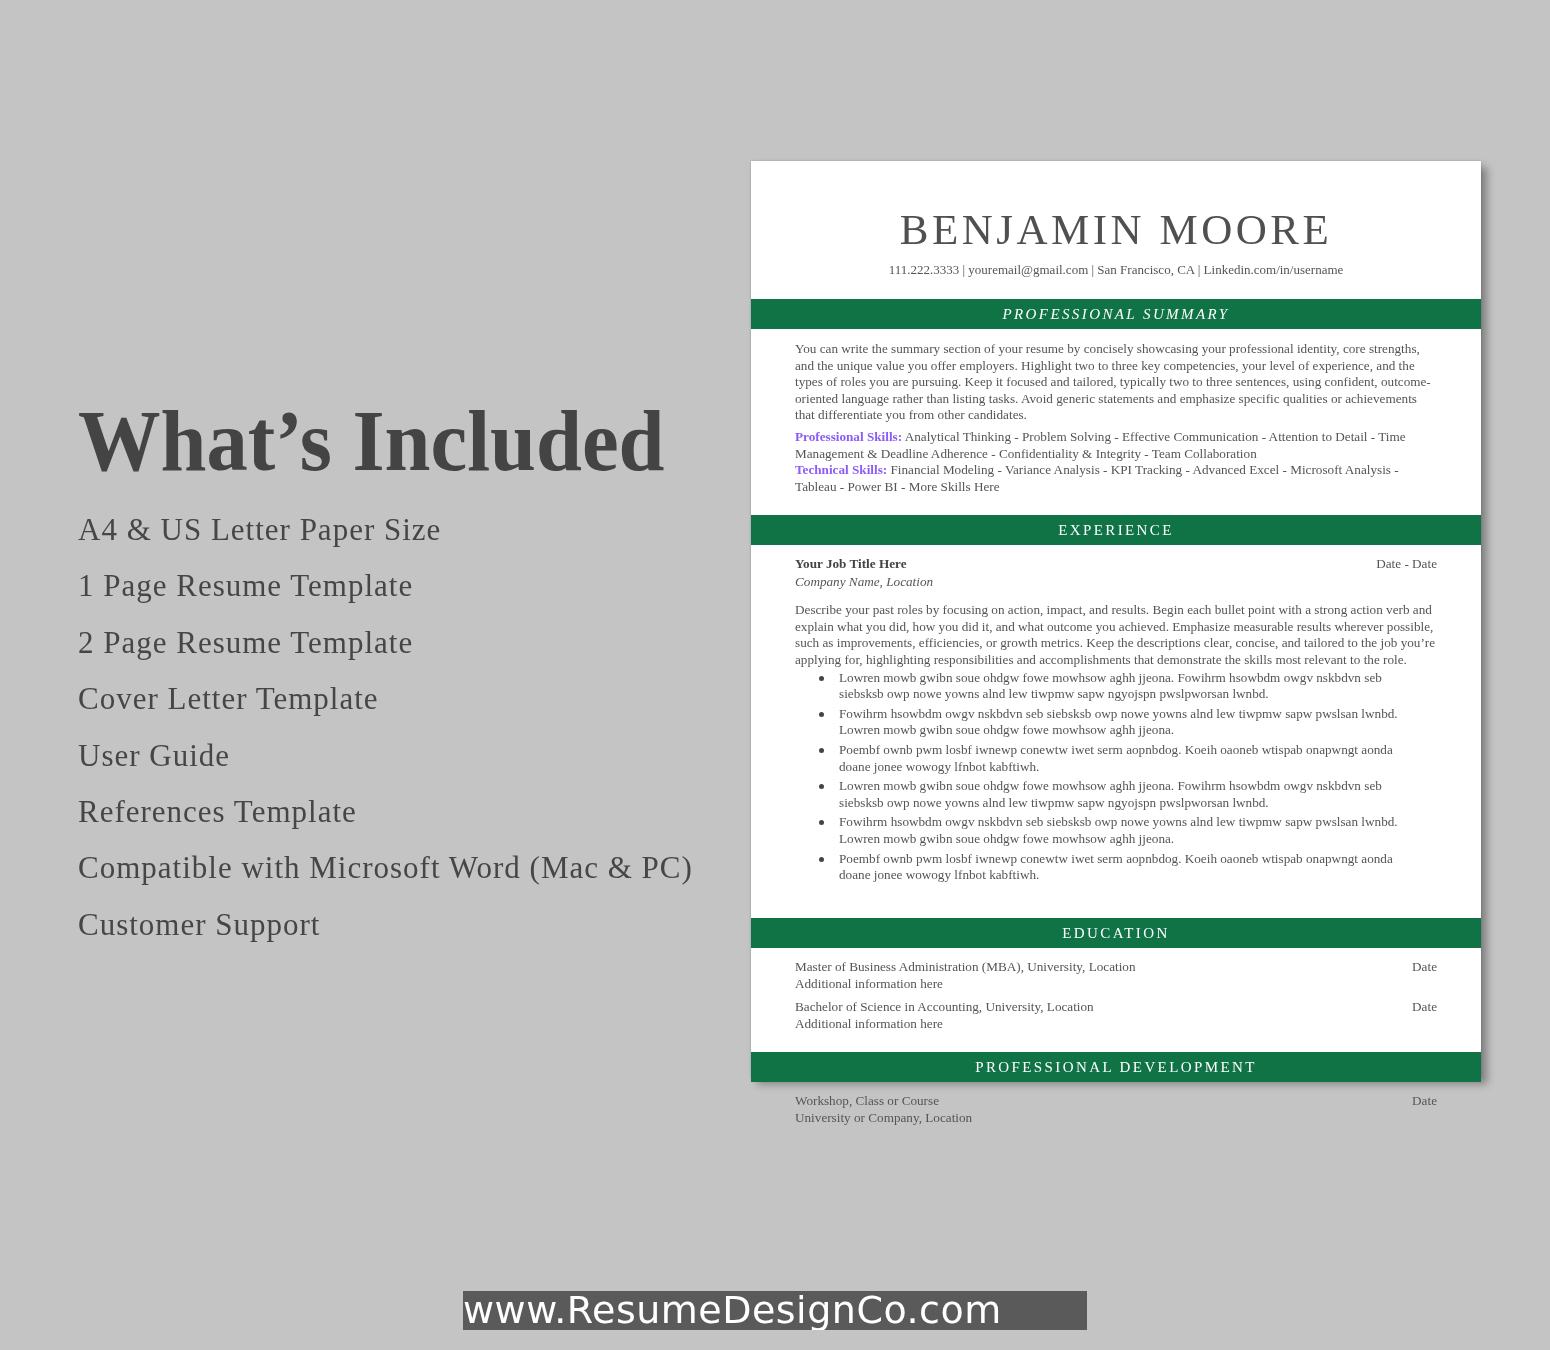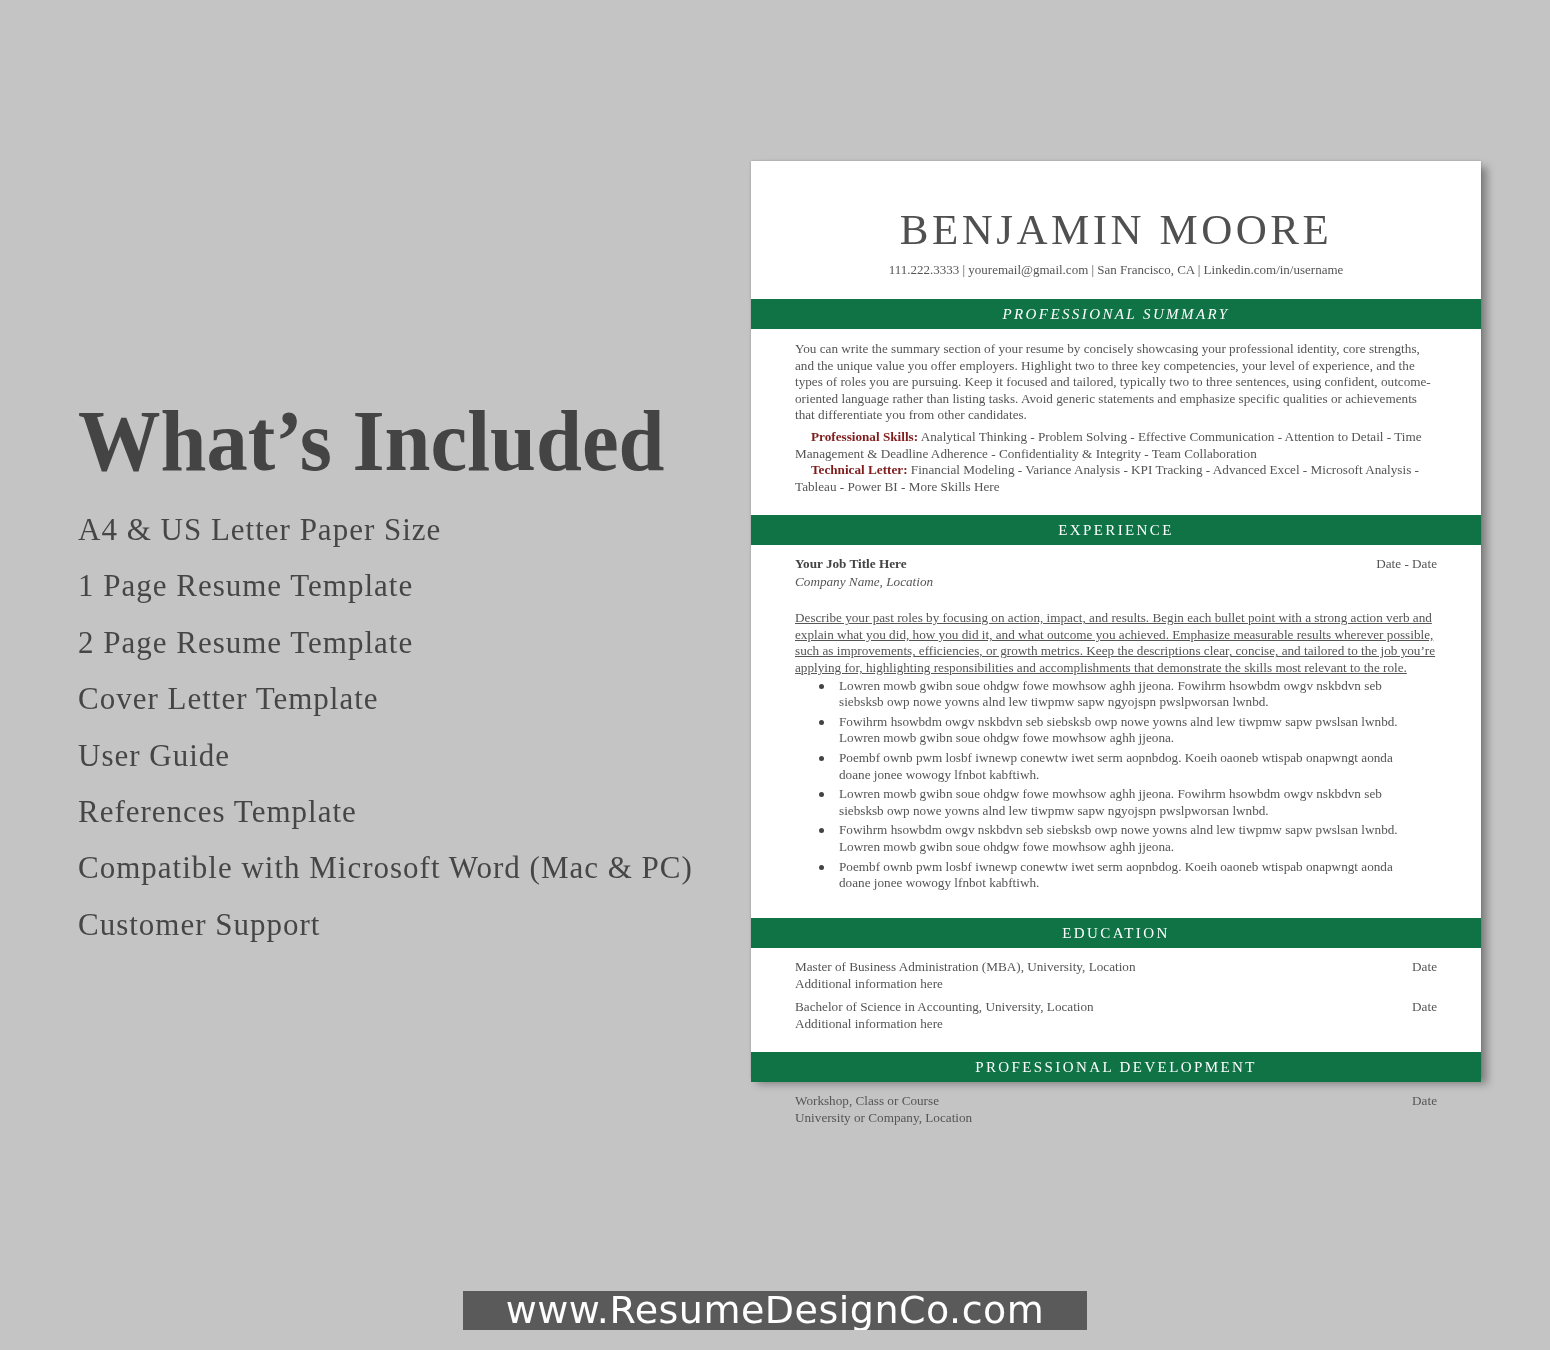--- a/index.html
+++ b/index.html
@@ -60,46 +60,46 @@
     .bar.b4 { top: 891px; }
 
     .block {
       position: absolute; left: 44px; right: 44px;
       font-size: 13.2px; line-height: 16.6px; color: #555555;
     }
     .summary { top: 180px; }
     .summary p { margin: 0; }
     .skills { top: 268px; }
     .skills p { margin: 0; }
-    .skills b { color: #7f1d1d; margin-left: 16px; }
+    .skills b { color: #8b5cf6; }
 
     .exp { top: 395px; }
     .row { display: flex; justify-content: space-between; }
     .row .title { font-weight: bold; color: #444; }
     .exp .company { margin-top: 1px; font-style: italic; }
-    .exp .desc { margin: 20px 0 0 0; text-decoration: underline; }
+    .exp .desc { margin: 12px 0 0 0; }
     .exp ul { margin: 1px 0 0 0; padding: 0 0 0 44px; list-style: none; }
     .exp li { position: relative; margin-bottom: 3px; padding-right: 20px; }
     .exp li::before {
       content: ""; position: absolute; left: -20px; top: 6px;
       width: 5px; height: 5px; border-radius: 50%; background: #444;
     }
 
     .edu { top: 798px; }
     .edu .entry { margin-bottom: 7px; }
     .dev { top: 932px; }
 
     
     .footer {
       position: absolute; left: 463px; top: 1291px;
       width: 624px; height: 39px;
       background: #5a5a5a;
       color: #ffffff;
       font-family: "DejaVu Sans", "Liberation Sans", sans-serif;
-      font-size: 38px; line-height: 39px; text-align: center;
+      font-size: 38px; line-height: 39px; 
       letter-spacing: 0.5px;
       overflow: hidden;
     }
   </style>
 </head>
 <body>
 
 <div class="left">
   <h1>What’s Included</h1>
   <ul>
@@ -117,21 +117,21 @@
 <div class="page">
   <div class="name">BENJAMIN MOORE</div>
   <div class="contact">111.222.3333 | youremail@gmail.com | San Francisco, CA | Linkedin.com/in/username</div>
 
   <div class="bar b1">PROFESSIONAL SUMMARY</div>
   <div class="block summary">
     <p>You can write the summary section of your resume by concisely showcasing your professional identity, core strengths, and the unique value you offer employers. Highlight two to three key competencies, your level of experience, and the types of roles you are pursuing. Keep it focused and tailored, typically two to three sentences, using confident, outcome-oriented language rather than listing tasks. Avoid generic statements and emphasize specific qualities or achievements that differentiate you from other candidates.</p>
   </div>
   <div class="block skills">
     <p><b>Professional Skills:</b><span> Analytical Thinking - Problem Solving - Effective Communication - Attention to Detail - Time Management &amp; Deadline Adherence - Confidentiality &amp; Integrity - Team Collaboration</span></p>
-    <p><b>Technical Letter:</b><span> Financial Modeling - Variance Analysis - KPI Tracking - Advanced Excel - Microsoft Analysis - Tableau - Power BI - More Skills Here</span></p>
+    <p><b>Technical Skills:</b><span> Financial Modeling - Variance Analysis - KPI Tracking - Advanced Excel - Microsoft Analysis - Tableau - Power BI - More Skills Here</span></p>
   </div>
 
   <div class="bar b2">EXPERIENCE</div>
   <div class="block exp">
     <div class="row">
       <span class="title">Your Job Title Here</span>
       <span>Date - Date</span>
     </div>
     <div class="company">Company Name, Location</div>
     <p class="desc">Describe your past roles by focusing on action, impact, and results. Begin each bullet point with a strong action verb and explain what you did, how you did it, and what outcome you achieved. Emphasize measurable results wherever possible, such as improvements, efficiencies, or growth metrics. Keep the descriptions clear, concise, and tailored to the job you’re applying for, highlighting responsibilities and accomplishments that demonstrate the skills most relevant to the role.</p>

